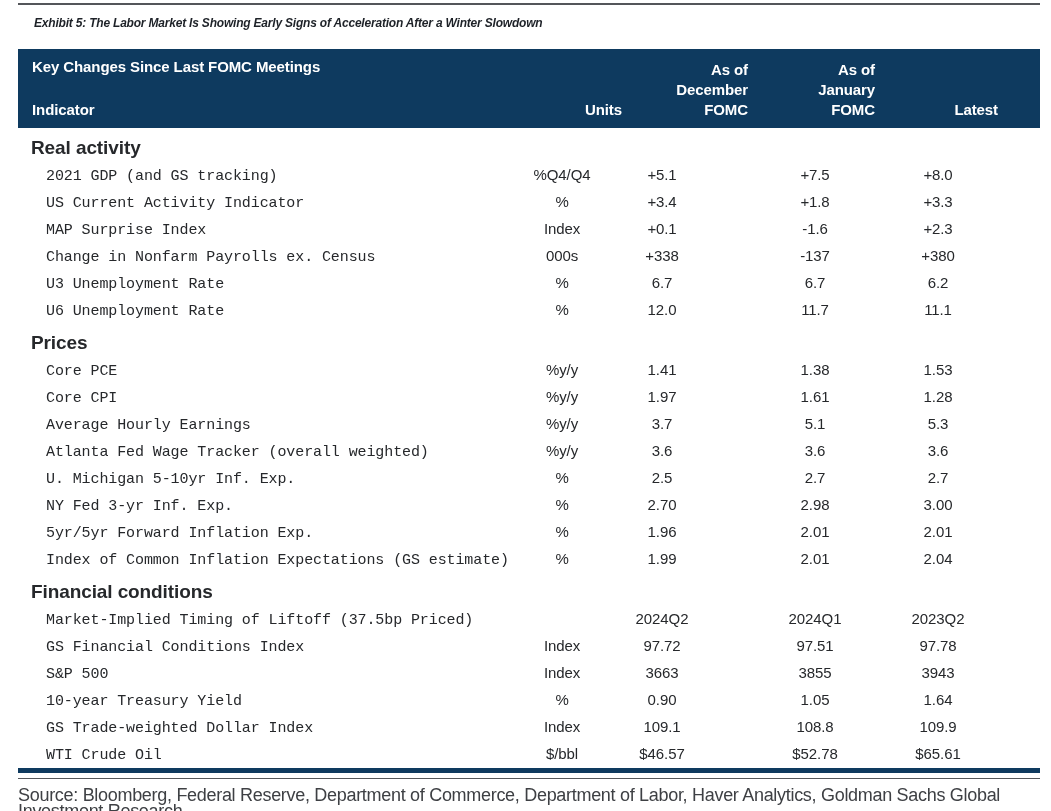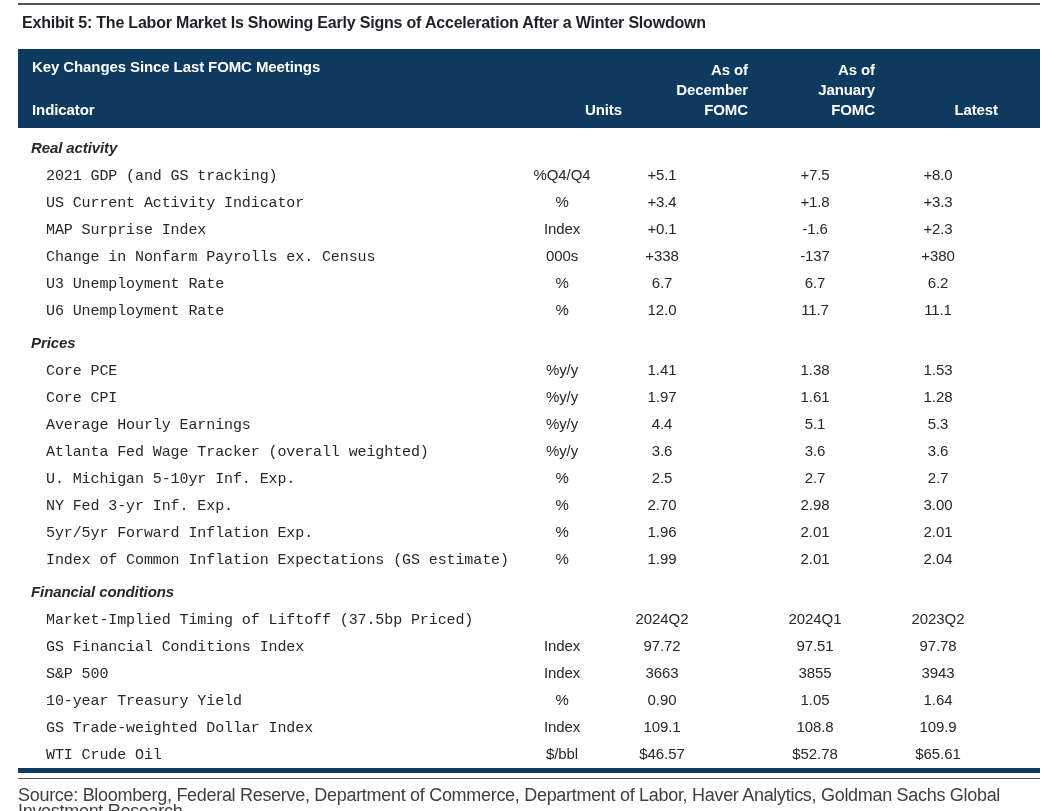--- a/index.html
+++ b/index.html
@@ -15,39 +15,39 @@
   body{
     width:1051px;height:811px;background:#ffffff;
     font-family:"Liberation Sans", sans-serif;
     color:var(--body-text);
     -webkit-font-smoothing:antialiased;
   }
   .page{padding-left:18px;width:1051px;}
   .content-w{width:1022px;}
   .top-rule{margin-top:3px;height:2px;background:var(--rule);}
   .exhibit-title{
-    margin:8px 0 0 4px;
-    font-size:16px;font-weight:bold;line-height:20px;
-    color:var(--title-text);letter-spacing:-0.2px;
+    margin:8px 0 0 16px;
+    font-size:12px;font-weight:bold;line-height:20px;
+    color:var(--title-text);letter-spacing:-0.2px;font-style:italic;
   }
   .band{
     position:relative;margin-top:16px;height:79px;
     background:var(--header-bg);color:var(--header-text);
     font-size:15px;font-weight:bold;letter-spacing:-0.1px;padding-left:15px;
   }
   .band-title{position:absolute;top:9px;left:14px;}
   .colh{position:absolute;bottom:8px;line-height:20px;white-space:pre-line;text-align:right;width:120px;}
   .colh-indicator{left:14px;width:auto;text-align:right;}
   .colh-units{left:484px;}
   .colh-dec{left:610px;}
   .colh-jan{left:737px;}
   .colh-latest{left:860px;}
   .section-header{
     margin-top:6px;height:27px;line-height:27px;
-    padding-left:13px;font-size:15px;font-weight:bold;letter-spacing:-0.1px;font-style:italic;
+    padding-left:13px;font-size:19px;font-weight:bold;letter-spacing:-0.1px;
   }
   .row{position:relative;height:27px;line-height:27px;font-size:15px;letter-spacing:-0.1px;}
   .row .label{display:inline-block;padding-left:28px;font-family:Liberation Mono, monospace;}
   .row .cell{position:absolute;top:0;width:120px;text-align:center;}
   .cell-units{left:484px;}
   .cell-dec{left:584px;}
   .cell-jan{left:737px;}
   .cell-latest{left:860px;}
   .bottom-rule-thick{margin-top:1px;height:5px;background:var(--header-bg);}
   .bottom-rule-thin{margin-top:5px;height:1px;background:var(--rule);}
@@ -142,21 +142,21 @@
     <span class="label">Core CPI</span>
     <span class="cell cell-units">%y/y</span>
     <span class="cell cell-dec">1.97</span>
     <span class="cell cell-jan">1.61</span>
     <span class="cell cell-latest">1.28</span>
   </div>
 
   <div class="row">
     <span class="label">Average Hourly Earnings</span>
     <span class="cell cell-units">%y/y</span>
-    <span class="cell cell-dec">4.4</span>
+    <span class="cell cell-dec">3.7</span>
     <span class="cell cell-jan">5.1</span>
     <span class="cell cell-latest">5.3</span>
   </div>
 
   <div class="row">
     <span class="label">Atlanta Fed Wage Tracker (overall weighted)</span>
     <span class="cell cell-units">%y/y</span>
     <span class="cell cell-dec">3.6</span>
     <span class="cell cell-jan">3.6</span>
     <span class="cell cell-latest">3.6</span>

